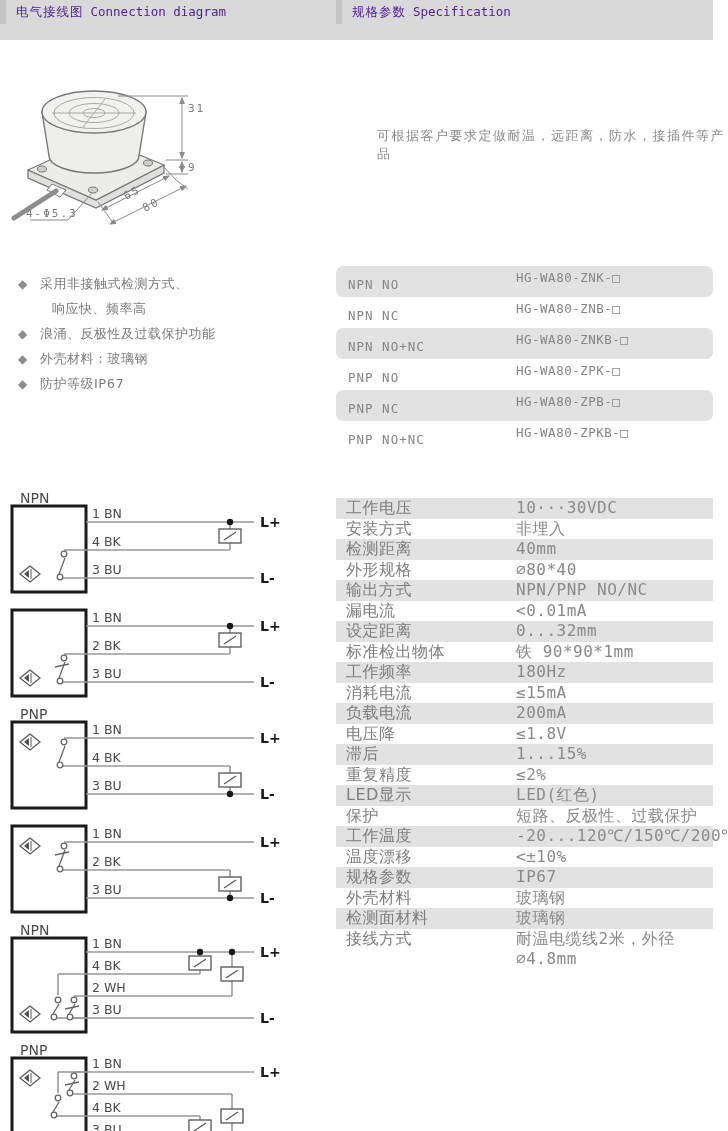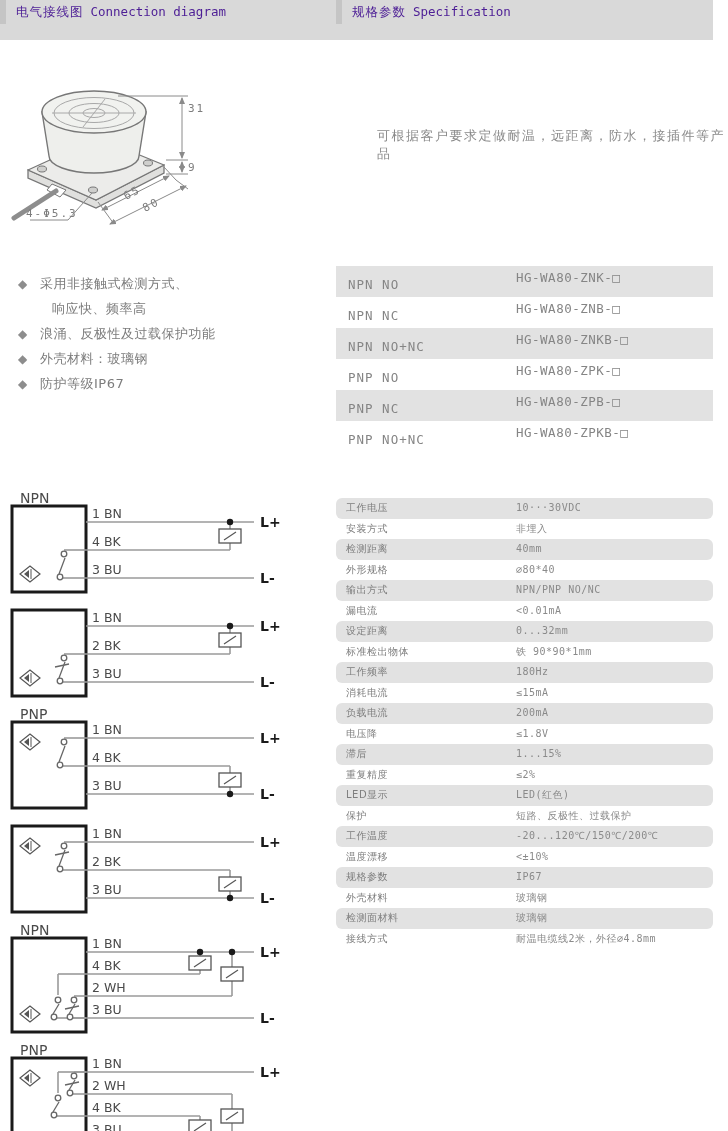--- a/index.html
+++ b/index.html
@@ -28,37 +28,37 @@
   .features { position:absolute; left:10px; top:271px; width:320px; }
   .feat-row { display:flex; align-items:center; height:25px; padding-left:8px;
               color:#7c7c7c; font-size:13px; letter-spacing:0.5px; }
   .feat-row.indent { padding-left:20px;text-align:center; }
   .feat-bullet { width:22px; color:#8d8d8d; font-size:12px; }
 
   
   .item-table { position:absolute; left:336px; top:266px; width:377px; }
   .item-row { position:relative; height:31px; font-family:"DejaVu Sans Mono", monospace;
               font-size:12.5px; color:#858585; }
-  .item-row.odd { background:#e2e2e2; }
+  .item-row.odd { background:#e2e2e2;border-radius:7px; }
   .item-type { position:absolute; left:12px; bottom:5px; letter-spacing:1px; }
   .item-code { position:absolute; left:180px; top:4px; letter-spacing:0.5px; }
 
   
   .diagrams { position:absolute; left:8px; top:492px; width:315px; }
   .diagram { margin-bottom:4px; }
   .dlabel { font:14px "DejaVu Sans", sans-serif; fill:#4a4a4a; }
   .wlabel { font:12.5px "DejaVu Sans", sans-serif; fill:#4a4a4a; }
   .term   { font:bold 14px "DejaVu Sans", sans-serif; fill:#1a1a1a; }
   .wire { stroke:#9a9a9a; stroke-width:1.6; }
   .sw   { stroke:#666;    stroke-width:1.3; }
   .node { fill:#fff; stroke:#666; stroke-width:1.3; }
 
   
   .spec-table { position:absolute; left:336px; top:498px; width:377px; }
-  .spec-row { position:relative; height:20.5px; line-height:20.5px; font-size:10px; color:#7e7e7e;border-radius:6px; }
+  .spec-row { position:relative; height:20.5px; line-height:20.5px; font-size:16px; color:#7e7e7e; }
   .spec-row.odd { background:#e2e2e2; }
   .spec-label { position:absolute; left:10px; letter-spacing:0.5px; }
   .spec-value { position:absolute; left:180px; font-family:"DejaVu Sans Mono", monospace;
                 color:#8a8a8a; letter-spacing:0.5px; }
 </style>
 </head>
 <body>
 
 <div class="page">
 

